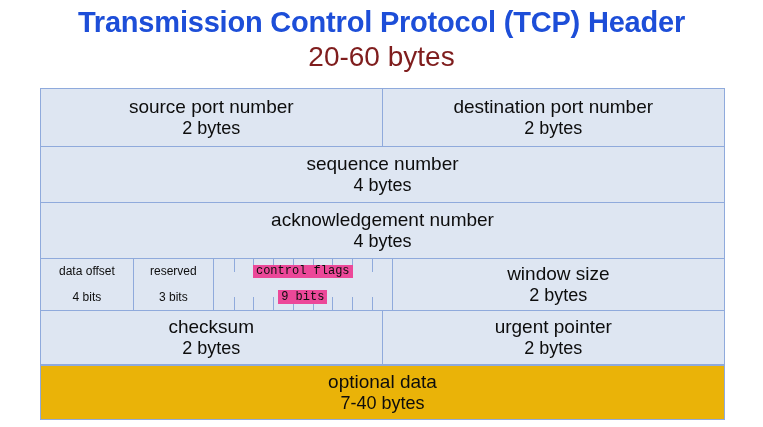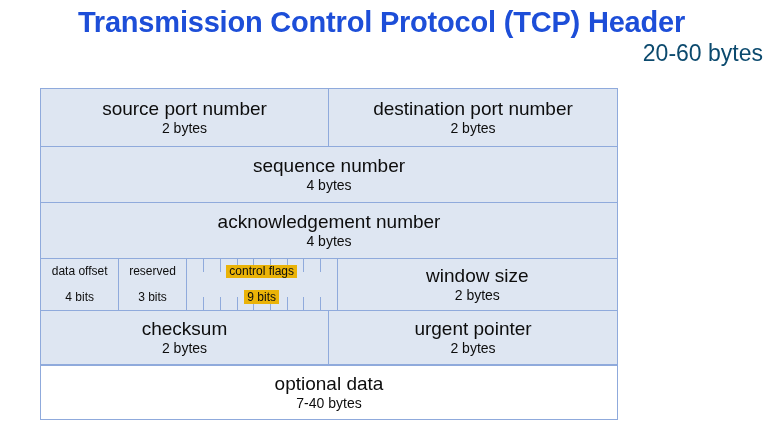--- a/index.html
+++ b/index.html
@@ -30,34 +30,33 @@
     text-align: center;
   }
   .title {
     font-size: 29px;
     font-weight: bold;
     letter-spacing: -0.2px;
     line-height: 1.12;
     color: #1d4ed8;
   }
   .subtitle {
-    font-size: 23px;
+    font-size: 28px;
     font-weight: normal;
     line-height: 1.2;
     margin-top: 2px;
-    color: #0c4a6e;
-    text-align: right;
+    color: #7f1d1d;
   }
 
   
   .diagram {
     position: absolute;
     left: 40px;
     top: 88px;
-    width: 578px;
+    width: 685px;
     height: 332px;
     box-sizing: border-box;
     border: 1px solid #8faadc;
     background: #dee6f2;
   }
 
   .row {
     position: relative;
     display: flex;
     box-sizing: border-box;
@@ -92,21 +91,21 @@
   .cell-half { width: 50%; }
   .cell-full { width: 100%; }
 
   .label {
     font-size: 19px;
     line-height: 1.12;
     color: #0d0d0d;
     white-space: nowrap;
   }
   .size {
-    font-size: 14px;
+    font-size: 18px;
     line-height: 1.18;
     color: #0d0d0d;
     white-space: nowrap;
     margin-top: 1px;
   }
 
   
   .cell-small .label { font-size: 12px; }
   .cell-small .size  { font-size: 12px; margin-top: 12px; }
 
@@ -147,28 +146,29 @@
     display: flex;
     flex-direction: column;
     align-items: center;
     justify-content: center;
     width: 100%;
     height: 100%;
     background: transparent;
   }
   .flags-text .label,
   .flags-text .size {
-    background: #eab308;
+    background: #ec4899;
     padding: 0 3px;
+    font-family: Liberation Mono, monospace;
   }
 
   
   .row-optional,
   .row-optional .cell {
-    background: #ffffff;
+    background: #eab308;
   }
   .row-optional { border-top: 1px solid #8faadc; }
 </style>
 </head>
 <body>
 
 <div class="page">
 
   <div class="title-block">
     <div class="title">Transmission Control Protocol (TCP) Header</div>

